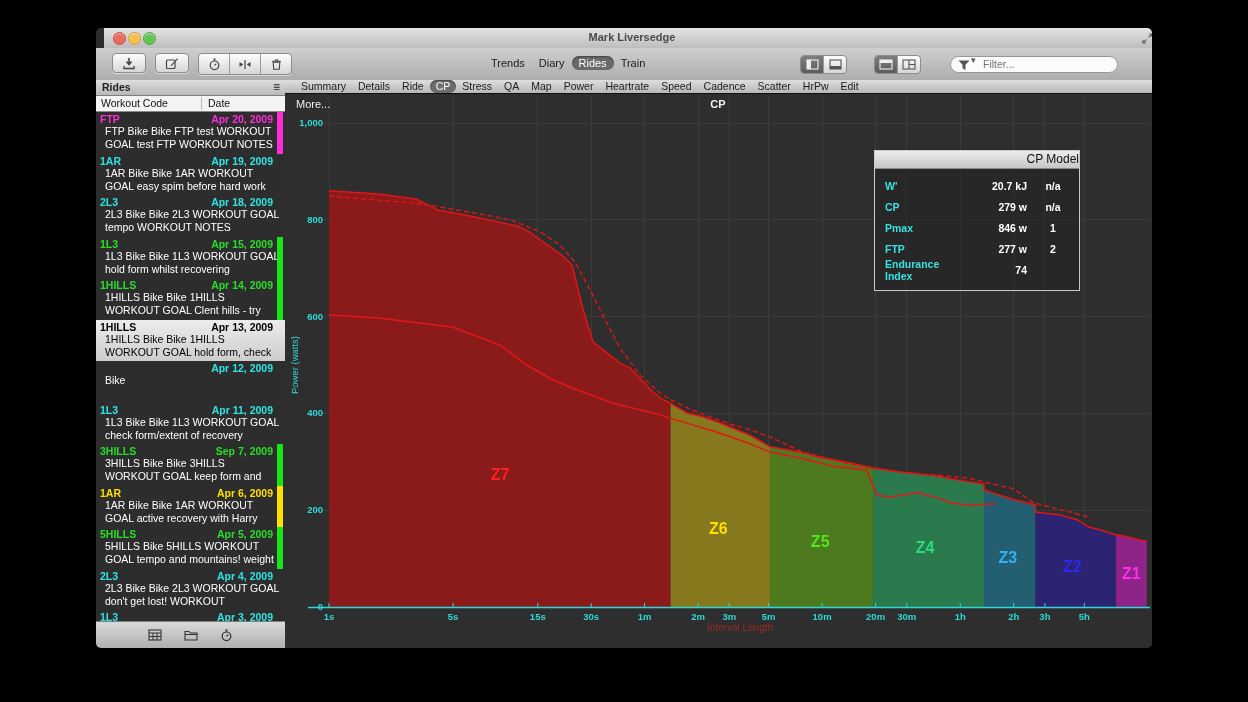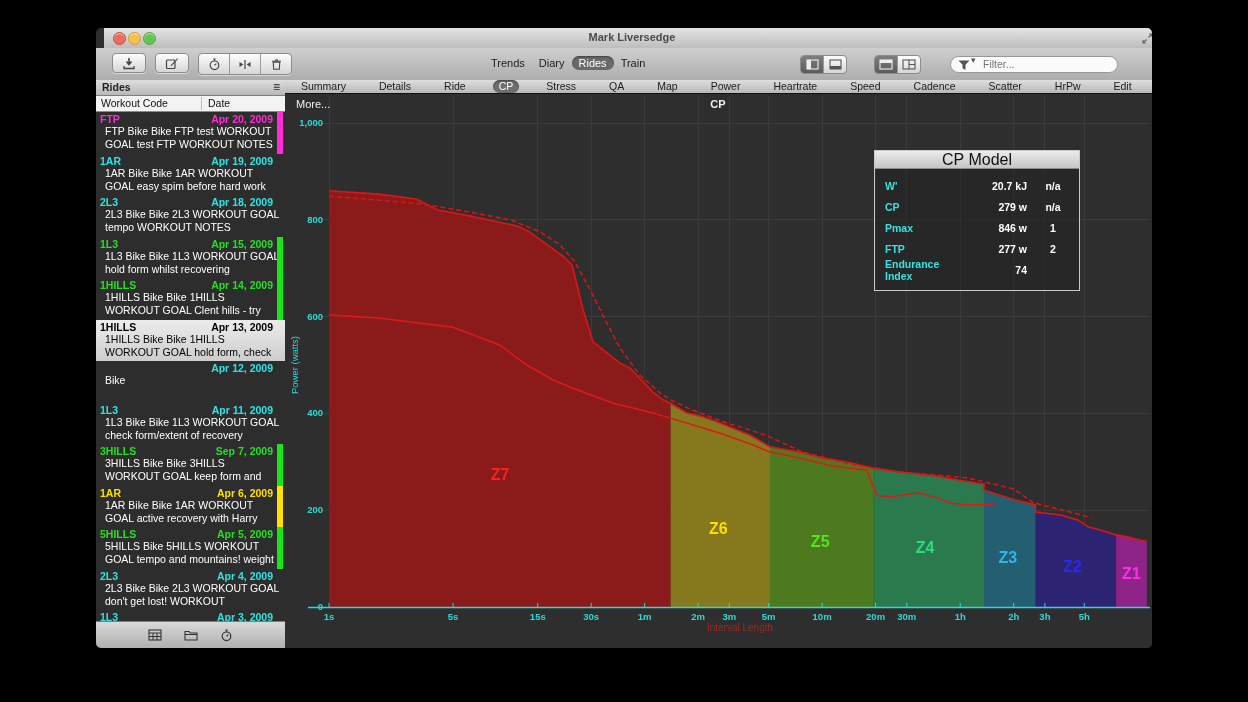--- a/index.html
+++ b/index.html
@@ -61,29 +61,29 @@
   .ride-row.sel .body{color:#000;}
   .ride-row .cbar{position:absolute;right:2px;top:0;bottom:0;width:6px;}
   
   .side-footer{position:absolute;left:0;bottom:0;width:100%;height:26px;
                background:linear-gradient(#d9d9d9,#b0b0b0);border-top:1px solid #7d7d7d;
                display:flex;align-items:center;justify-content:center;gap:22px;color:#333;}
   
   .main{position:absolute;left:189px;top:52px;right:0;bottom:0;background:#2e2e2e;}
   .chart-tabs{position:absolute;left:0;top:0;width:100%;height:14px;
               background:linear-gradient(#dedede,#b8b8b8);border-bottom:1px solid #111;
-              display:flex;align-items:center;padding-left:10px;gap:21px;box-sizing:border-box;}
+              display:flex;align-items:center;padding-left:10px;box-sizing:border-box;}
   .chart-tab{font-size:10.5px;color:#1c1c1c;padding:0 6px;border-radius:8px;line-height:13px;cursor:default;}
   .chart-tab.active{background:#6e6e6e;color:#fff;box-shadow:inset 0 1px 2px rgba(0,0,0,.4);}
   #chart-svg{position:absolute;left:0;top:14px;width:867px;height:554px;}
   
   .cp-table{position:absolute;left:589px;top:70px;width:204px;background:rgba(34,34,34,.55);
             border:1px solid #c9c9c9;}
   .cp-table .hd{height:17px;background:linear-gradient(#ececec,#c6c6c6);border-bottom:1px solid #8a8a8a;
-                text-align:center;font-size:16px;color:#111;line-height:17px;}
+                text-align:right;font-size:12px;color:#111;line-height:17px;}
   .cp-grid{padding:6px 0 10px 0;}
   .cp-row{display:flex;align-items:center;height:21px;font-size:10.5px;font-weight:bold;}
   .cp-row .lab{flex:1;padding-left:10px;color:#3ae1e1;}
   .cp-row .val{width:64px;text-align:right;color:#fff;}
   .cp-row .rnk{width:52px;text-align:center;color:#fff;}
   .cp-row.head .val,.cp-row.head .rnk{color:#3ae1e1;}
 </style>
 </head>
 <body>
 

